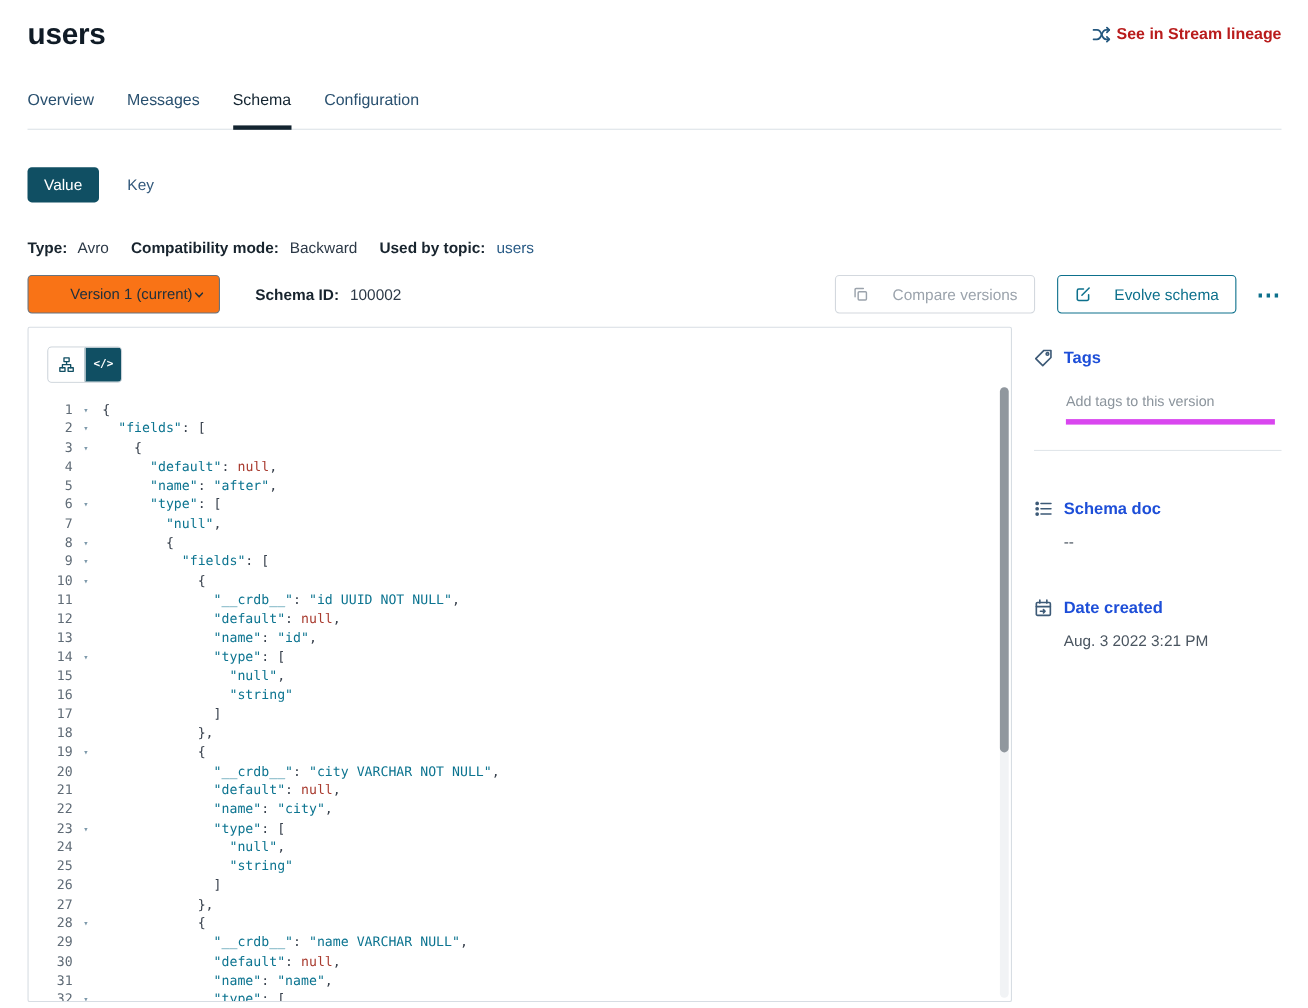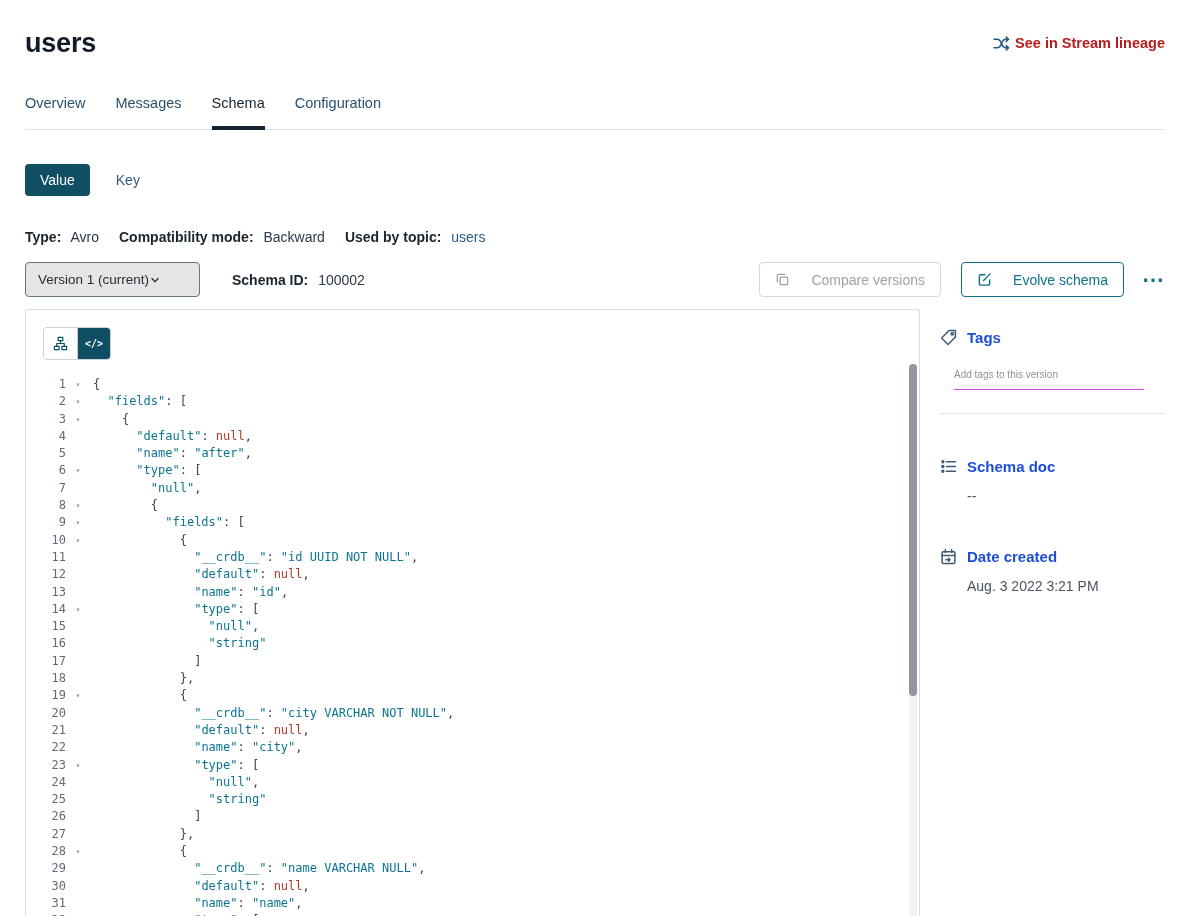--- a/index.html
+++ b/index.html
@@ -1,18 +1,18 @@
 <!DOCTYPE html>
 <html><head>
 <meta charset="utf-8">
 <style>
   * { box-sizing: border-box; margin: 0; padding: 0; }
   html,body { width:1189px; height:916px; overflow:hidden; background:#fff;
     font-family:"Liberation Sans", sans-serif; color:#1c2b36; }
-  .page { padding:12px 24px 0 25px; height:100%; }
+  .page { padding:0 24px 0 25px; height:100%; }
 
   
   .topbar { padding-top:9px; height:53px; display:flex; justify-content:space-between; align-items:center; }
   .page-title { font-size:27px; font-weight:700; color:#101b26; letter-spacing:-0.2px; }
   .lineage-link { display:flex; align-items:center; gap:5px; color:#b91c1c; font-size:14.5px;
     font-weight:600; text-decoration:none; cursor:pointer; }
 
   
   .tabs { display:flex; gap:30px; margin-top:30px; border-bottom:1px solid #dde3e8; }
   .tab { font-size:14.5px; color:#29506f; padding-bottom:15px; border-bottom:4px solid transparent;
@@ -29,22 +29,22 @@
   
   .meta-row { margin-top:33px; display:flex; align-items:center; font-size:14px; }
   .meta-group { margin-right:20px; }
   .meta-label { font-weight:700; color:#18242e; margin-right:6px; }
   .meta-value { color:#2c3947; }
   .meta-link { color:#2a5c87; text-decoration:none; cursor:pointer; }
 
   
   .controls-row { margin-top:17px; display:flex; align-items:center; }
   .version-select { width:175px; height:35px; border:1px solid #67737e; border-radius:4px;
-    display:flex; align-items:center; justify-content:flex-start; padding:0 12px;
-    font-size:13.5px; color:#20303c; background:#e5e5e5; cursor:pointer; }
+    display:flex; align-items:center; justify-content:flex-end; padding:0 12px;
+    font-size:13.5px; color:#20303c; background:#f97316; cursor:pointer; }
   .schema-id { margin-left:32px; font-size:14px; }
   .flex-spacer { flex:1; }
   .btn { height:35px; display:flex; align-items:center; gap:21px; padding:0 15px;
     border-radius:4px; font-size:14px; background:#fff; cursor:pointer; font-family:inherit; }
   .btn-compare { border:1px solid #d3d8de; color:#9ba3ac; }
   .btn-evolve { margin-left:20px; border:1px solid #0d708c; color:#0d708c; font-weight:500; }
   .overflow-btn { margin-left:18px; color:#0d708c; font-size:22px; font-weight:700;
     background:none; border:none; cursor:pointer; line-height:20px; letter-spacing:1px; }
 
   
@@ -73,22 +73,22 @@
 
   .scrollbar-track { position:absolute; top:54px; bottom:3px; right:2px; width:8px;
     background:#f1f3f5; border-radius:4px; }
   .scrollbar-thumb { position:absolute; top:0; left:0; width:8px; height:332px;
     background:#90979e; border-radius:4px; cursor:pointer; }
 
   
   .sidebar { width:225px; margin-left:20px; padding-top:20px; }
   .sb-title-row { display:flex; align-items:center; gap:10px; font-size:15px;
     font-weight:600; color:#1d4ed8; }
-  .tags-input { display:block; margin:21px 0 0 14px; width:190px; border:none;
-    border-bottom:1px solid #d946ef; font-size:10px; padding:2px 0 9px; color:#1c2b36;
+  .tags-input { display:block; margin:21px 0 0 29px; width:190px; border:none;
+    border-bottom:5px solid #d946ef; font-size:13px; padding:2px 0 9px; color:#1c2b36;
     font-family:inherit; outline:none; background:transparent; }
   .tags-input::placeholder { color:#8b949c; }
   .sb-divider { margin-top:23px; border:none; border-top:1px solid #e1e6ea; }
   .sb-section { margin-top:44px; }
   .sb-value { margin:13px 0 0 27px; font-size:14px; color:#4a5560; }
 </style>
 </head>
 <body>
 
 <div class="page">

